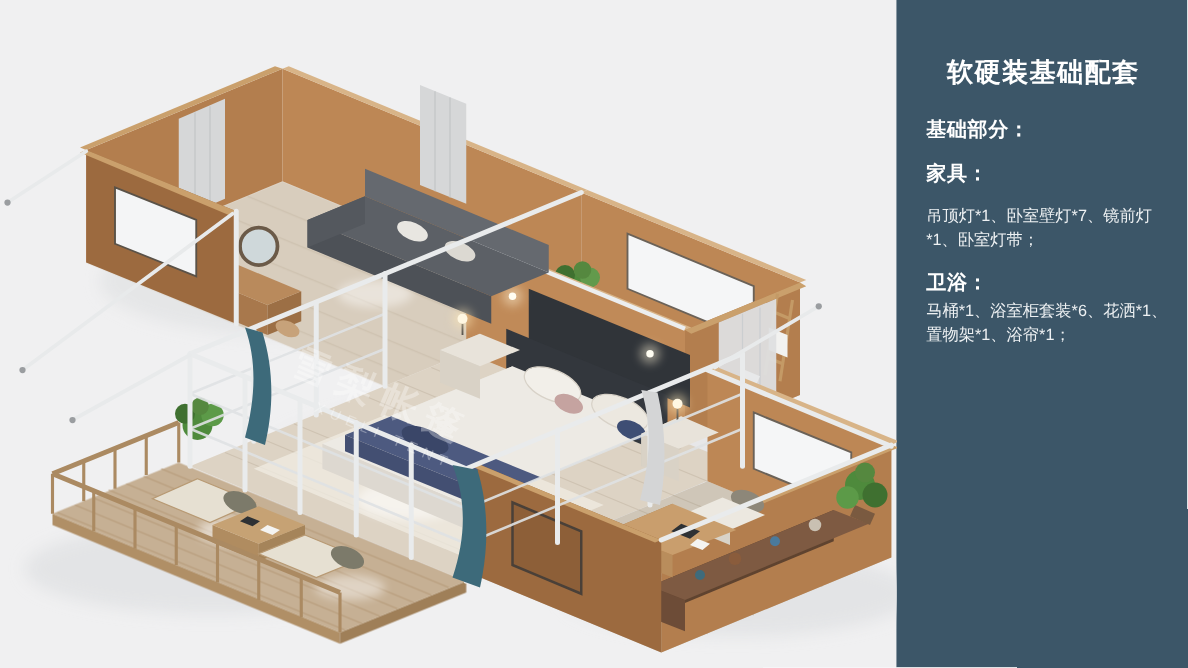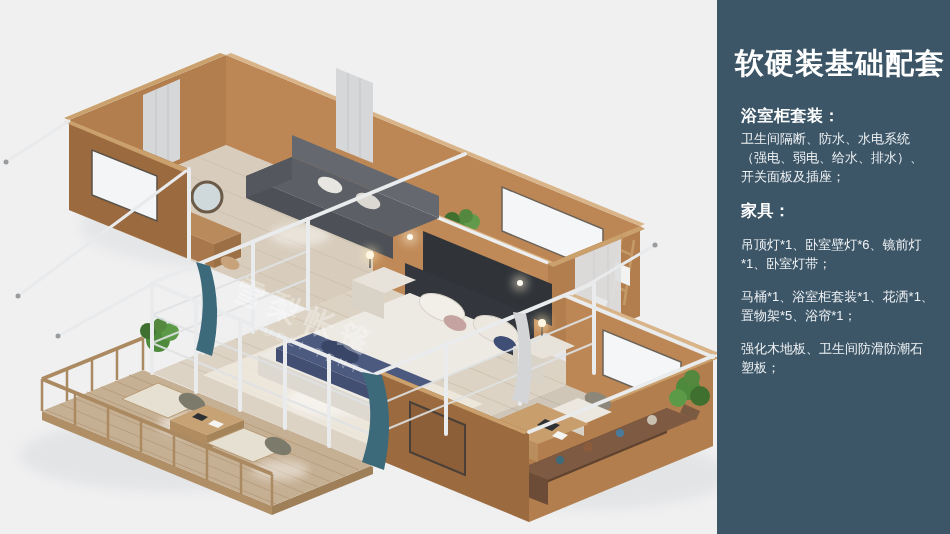--- a/index.html
+++ b/index.html
@@ -2,21 +2,21 @@
 <html><head>
 <meta charset="utf-8">
 <style>
   html,body{margin:0;padding:0;}
   body{font-family:"Liberation Sans", sans-serif;}
   .stage{width:950px;height:534px;display:flex;overflow:hidden;background:#f0f0f1;}
   .canvas{width:717px;height:534px;position:relative;background:#f0f0f1;}
   .canvas svg{display:block;width:717px;height:534px;}
   .sidebar{width:233px;height:534px;box-sizing:border-box;background:#3c5668;color:#ffffff;
            padding:44px 16px 0 24px;}
-  .sidebar .title{font-size:29px;font-weight:bold;letter-spacing:1px;text-align:center;
+  .sidebar .title{font-size:21px;font-weight:bold;letter-spacing:1px;text-align:center;
                   margin:0 0 22px -6px;color:#ffffff;white-space:nowrap;}
   .section{margin-bottom:14px;}
   .section h3{font-size:16px;font-weight:bold;margin:0 0 3px 0;color:#ffffff;letter-spacing:.5px;}
   .section p{font-size:13px;line-height:1.46;margin:0;color:#eef1f3;}
   .wm-cn{font-size:30px;letter-spacing:8px;fill:#ffffff;opacity:.32;font-weight:bold;}
   .wm-en{font-size:12px;letter-spacing:5px;fill:#ffffff;opacity:.32;}
 </style>
 </head>
 <body>
 
@@ -389,33 +389,32 @@
         <text class="wm-cn" x="225" y="330">雪梨帐篷</text>
         <text class="wm-en" x="255" y="352">XUELI TENT</text>
       </g>
     </svg>
   </div>
 
   <div class="sidebar">
     <h1 class="title">软硬装基础配套</h1>
 
     <div class="section">
-      <h3>浴室柜套装：</h3>
-      <p>卫生间隔断、防水、水电系统（强电、弱电、给水、排水）、开关面板及插座；</p>
+      <h3>基础部分：</h3>
     </div>
 
     <div class="section">
       <h3>家具：</h3>
     </div>
 
     <div class="section">
-      <p>吊顶灯*1、卧室壁灯*6、镜前灯*1、卧室灯带；</p>
+      <p>吊顶灯*1、卧室壁灯*7、镜前灯*1、卧室灯带；</p>
     </div>
 
     <div class="section">
-      <p>马桶*1、浴室柜套装*1、花洒*1、置物架*5、浴帘*1；</p>
+      <h3>卫浴：</h3>
+      <p>马桶*1、浴室柜套装*6、花洒*1、置物架*1、浴帘*1；</p>
     </div>
 
     <div class="section">
-      <p>强化木地板、卫生间防滑防潮石塑板；</p>
     </div>
   </div>
 </div>
 
 </body></html>

